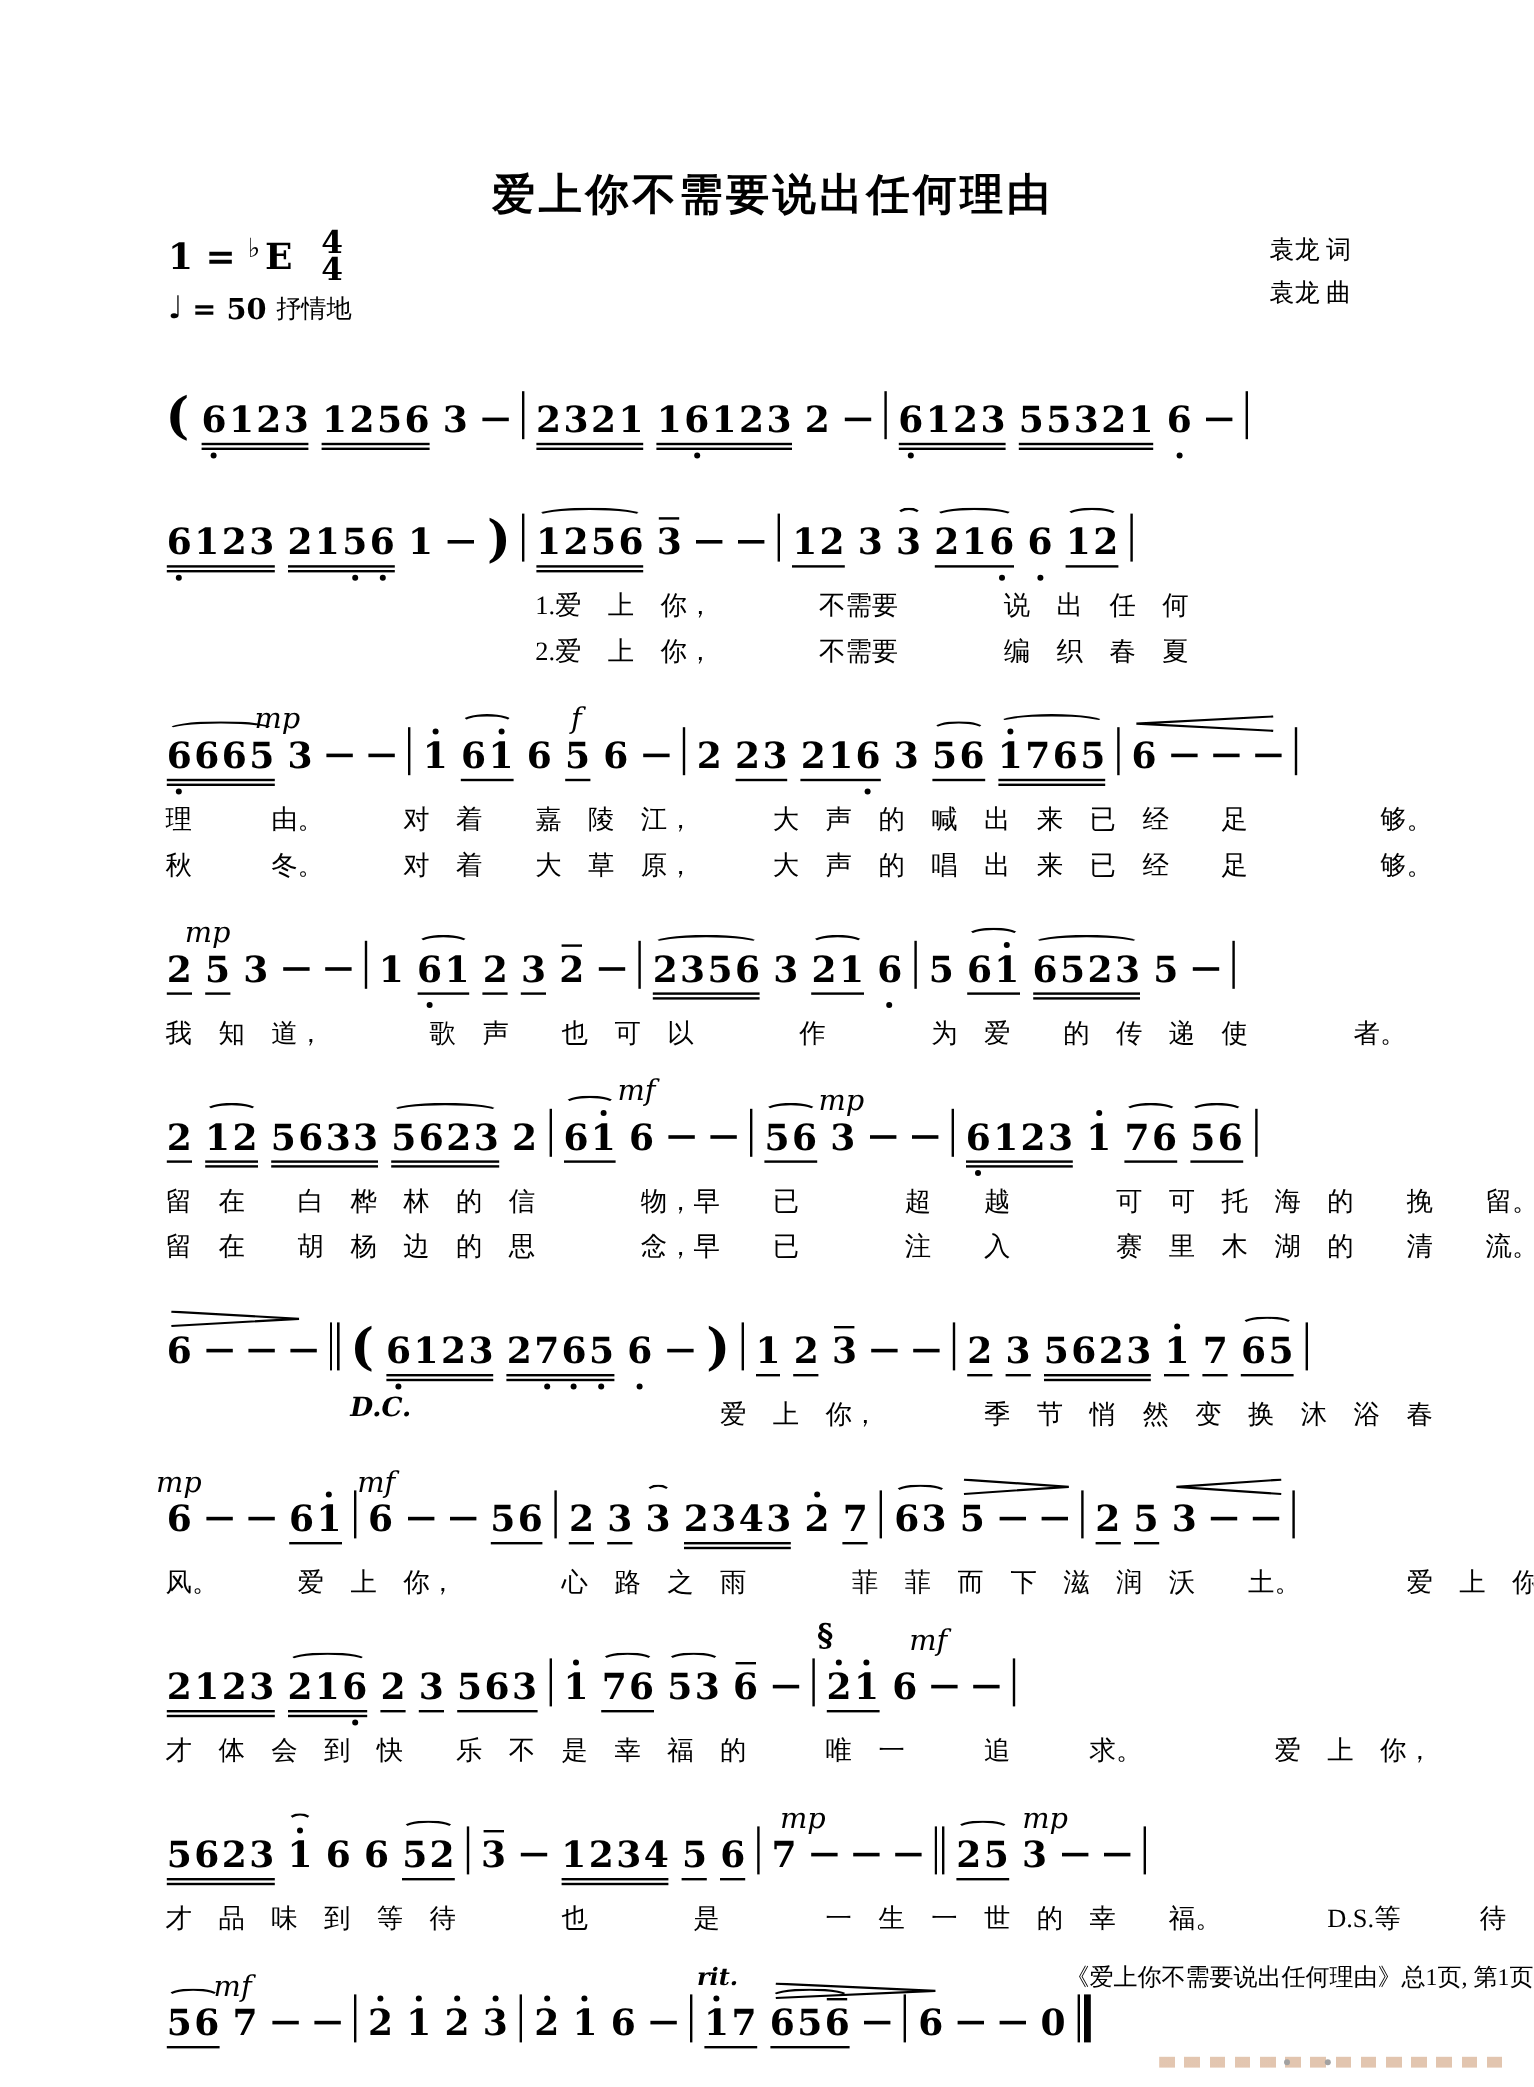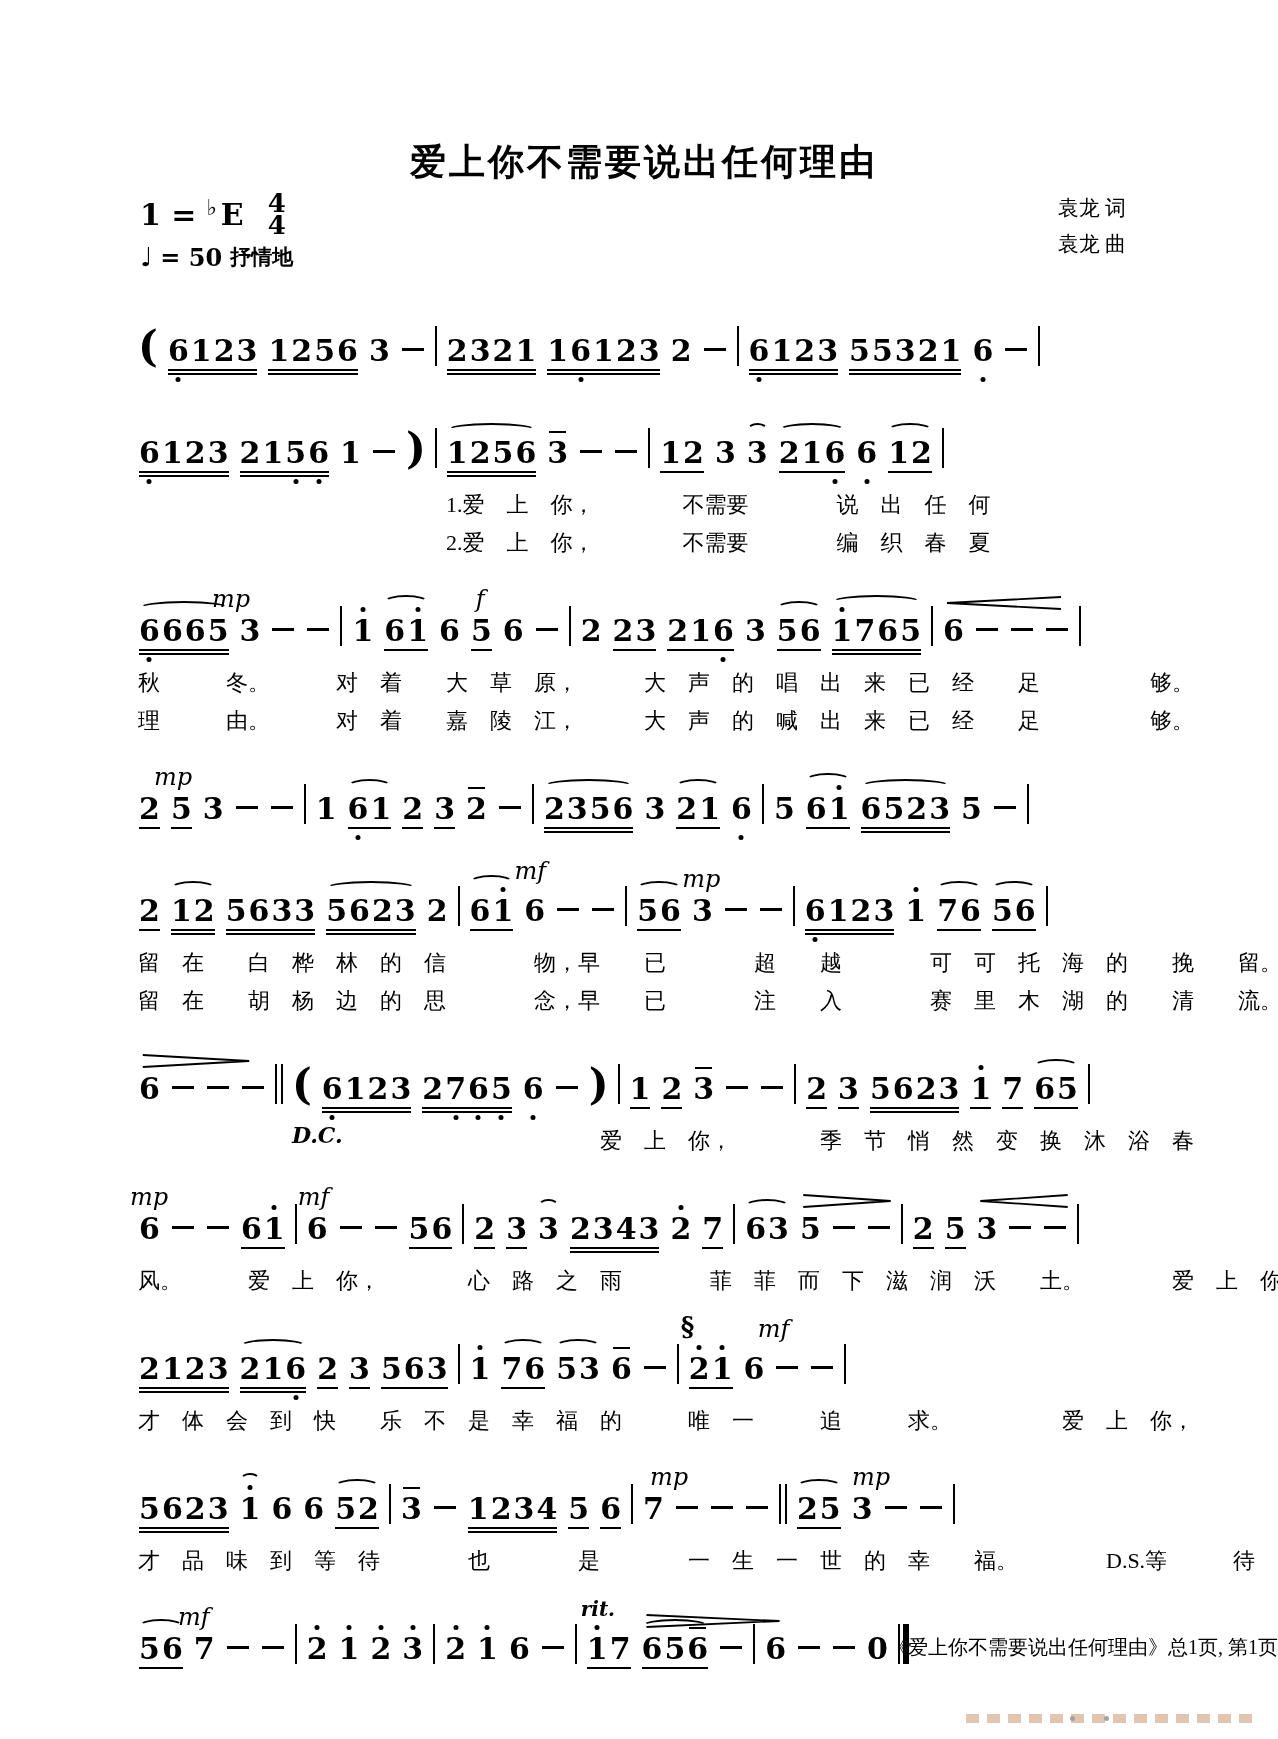--- a/index.html
+++ b/index.html
@@ -7,21 +7,21 @@
         font-family:"Liberation Serif",serif;}
   .title{position:absolute;top:138px;left:0;right:0;text-align:center;
          font-family:"Liberation Sans",sans-serif;font-weight:bold;font-size:36px;letter-spacing:3px;margin-left:10px;}
   .credits{position:absolute;top:190px;right:152px;font-size:21px;line-height:36px;text-align:right;}
   .keyblock{position:absolute;top:192px;left:140px;}
   .keyline{display:flex;align-items:center;gap:10px;font-weight:bold;font-size:30px;font-family:"DejaVu Serif",serif;}
   .flat{font-family:"DejaVu Sans",sans-serif;font-size:22px;position:relative;top:-7px;margin-right:-6px;}
   .timesig{display:inline-flex;flex-direction:column;align-items:center;line-height:22px;font-size:26px;margin-left:14px;}
   .tempoline{margin-top:6px;font-weight:bold;font-size:24px;font-family:"DejaVu Serif",serif;display:flex;align-items:center;gap:8px;}
   .qnote{font-family:"DejaVu Sans",sans-serif;font-size:26px;}
-  .expr{font-weight:bold;font-size:21px;font-family:"Liberation Serif",serif;text-align:right;}
+  .expr{font-weight:normal;font-size:21px;font-family:"Liberation Serif",serif;text-align:right;}
   .score{position:absolute;top:290px;left:138px;width:1015px;}
   .system{margin-bottom:8px;}
   .notes-row{display:flex;align-items:flex-end;gap:9px;padding:36px 0 18px;
              font-family:"DejaVu Serif",serif;font-weight:bold;font-size:30px;}
   .tok{position:relative;display:inline-flex;line-height:1;}
   .ch{position:relative;display:inline-block;padding:0 1px;}
   .u1::after{content:"";position:absolute;left:1px;right:1px;bottom:-5px;height:2px;background:#000;}
   .u2::before{content:"";position:absolute;left:1px;right:1px;bottom:-9px;height:2px;background:#000;}
   .hi::before{content:"";position:absolute;top:-9px;left:50%;transform:translateX(-50%);
               width:5px;height:5px;border-radius:50%;background:#000;}
@@ -294,22 +294,22 @@
                 <path d="M2 7 L78 1 M2 7 L78 13" stroke="#000" stroke-width="1.8" fill="none"></path>
               </svg></span>
           </span>
           <span class="dashN"></span>
           <span class="dashN"></span>
           <span class="dashN"></span>
           <span class="barwrap">
             <span class="bar single"></span>
           </span>
         </div>
+        <div class="lyrics-row">理　　　由。　　　对　着　　嘉　陵　江，　　　大　声　的　喊　出　来　已　经　　足　　　　　够。</div>
         <div class="lyrics-row">秋　　　冬。　　　对　着　　大　草　原，　　　大　声　的　唱　出　来　已　经　　足　　　　　够。</div>
-        <div class="lyrics-row">理　　　由。　　　对　着　　嘉　陵　江，　　　大　声　的　喊　出　来　已　经　　足　　　　　够。</div>
       </div>
       <div class="system">
         <div class="notes-row">
           <span class="tok u1">
             <span class="ch">2</span>
             <span class="above dyn" style="left: 16px;">mp</span>
           </span>
           <span class="tok u1">
             <span class="ch">5</span>
           </span>
@@ -379,20 +379,21 @@
             <span class="arcEl"></span>
           </span>
           <span class="tok">
             <span class="ch">5</span>
           </span>
           <span class="dashN"></span>
           <span class="barwrap">
             <span class="bar single"></span>
           </span>
         </div>
+        <div class="lyrics-row">我　知　道，　　　　歌　声　　也　可　以　　　　作　　　　为　爱　　的　传　递　使　　　　者。</div>
       </div>
       <div class="system">
         <div class="notes-row">
           <span class="tok u1">
             <span class="ch">2</span>
           </span>
           <span class="tok u1 u2">
             <span class="ch">1</span>
             <span class="ch">2</span>
             <span class="arcEl"></span>

